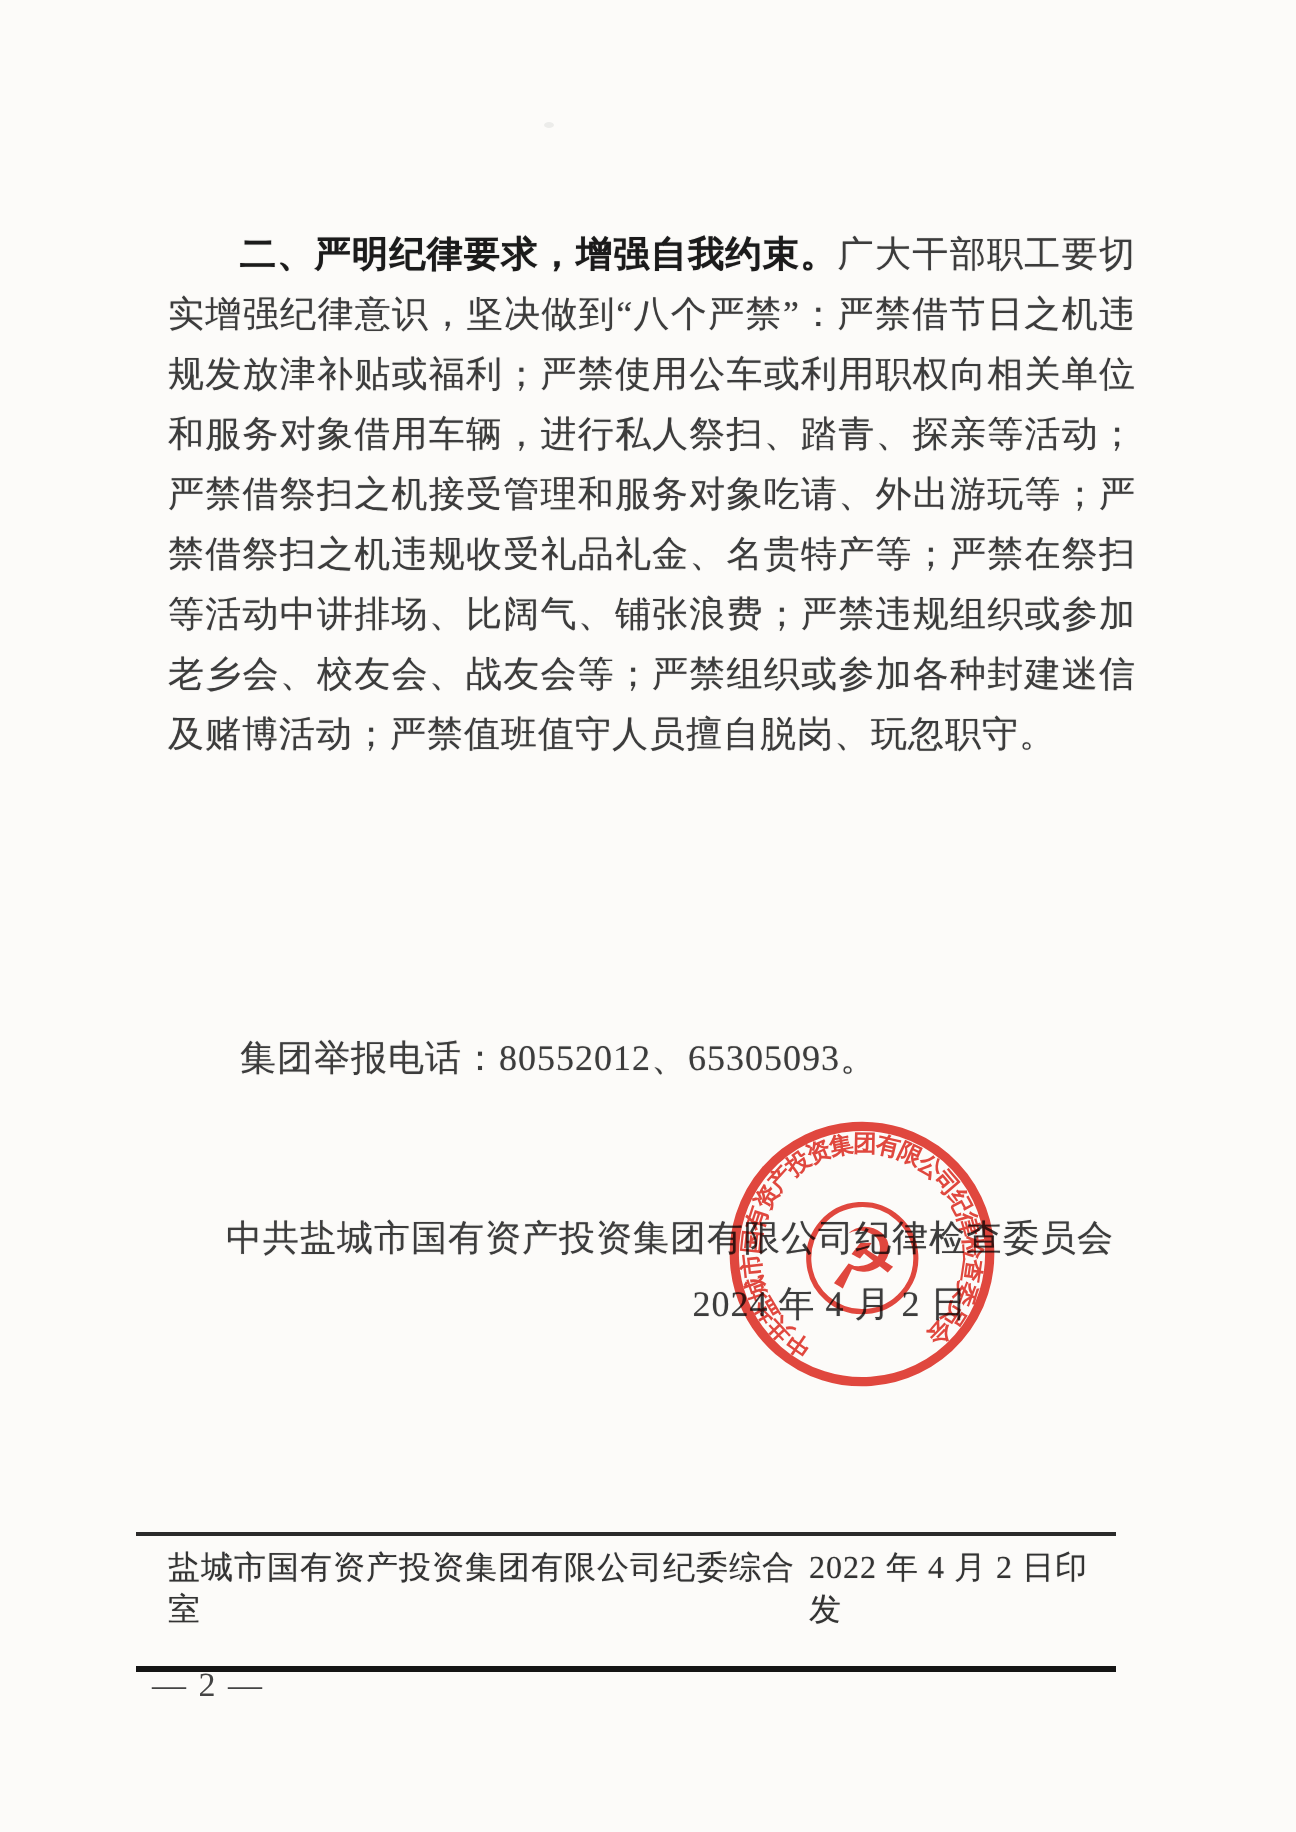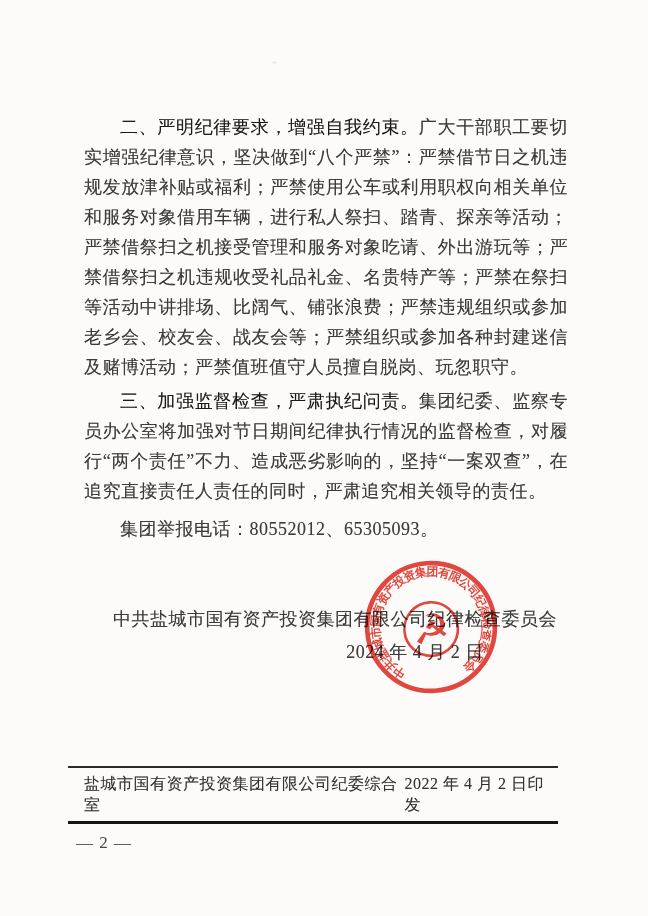--- a/index.html
+++ b/index.html
@@ -35,21 +35,21 @@
   .para {
     margin: 0 0 4px 0;
     font-size: 18px;
     line-height: 30px;
     text-align: justify;
     text-indent: 2em;
     letter-spacing: 0.5px;
     text-shadow: 0 0 0.5px rgba(60,60,60,0.45);
   }
   .para .hd {
-    font-weight: normal;
+    font-weight: bold;
     color: #1b1b1b;
   }
   .hotline {
     position: absolute;
     left: 84px;
     top: 514px;
     width: 484px;
     font-size: 18px;
     line-height: 30px;
     text-indent: 2em;
@@ -87,21 +87,21 @@
     opacity: 0.9;
     transform: rotate(-4deg);
   }
   .footer {
     position: absolute;
     left: 68px;
     top: 766px;
     width: 490px;
     border-top: 2px solid #2b2b2b;
     border-bottom: 3px solid #151515;
-    padding: 6px 2px 5px 16px;
+    padding: 6px 2px 17px 16px;
     box-sizing: border-box;
     display: flex;
     justify-content: space-between;
     align-items: flex-end;
     font-size: 16px;
     color: #333333;
     letter-spacing: 0.5px;
     text-shadow: 0 0 0.5px rgba(60,60,60,0.4);
   }
   .page-number {
@@ -115,21 +115,20 @@
 </style>
 </head>
 <body>
 
 <div class="page">
 
   <div class="scan-speck"></div>
 
   <div class="body-text">
     <p class="para"><span class="hd">二、严明纪律要求，增强自我约束。</span><span>广大干部职工要切实增强纪律意识，坚决做到“八个严禁”：严禁借节日之机违规发放津补贴或福利；严禁使用公车或利用职权向相关单位和服务对象借用车辆，进行私人祭扫、踏青、探亲等活动；严禁借祭扫之机接受管理和服务对象吃请、外出游玩等；严禁借祭扫之机违规收受礼品礼金、名贵特产等；严禁在祭扫等活动中讲排场、比阔气、铺张浪费；严禁违规组织或参加老乡会、校友会、战友会等；严禁组织或参加各种封建迷信及赌博活动；严禁值班值守人员擅自脱岗、玩忽职守。</span></p>
-    <p class="para"><span class="hd">三、加强监督检查，严肃执纪问责。</span><span>集团纪委、监察专员办公室将加强对节日期间纪律执行情况的监督检查，对履行“两个责任”不力、造成恶劣影响的，坚持“一案双查”，在追究直接责任人责任的同时，严肃追究相关领导的责任。</span></p>
   </div>
 
   <div class="hotline">集团举报电话：80552012、65305093。</div>
 
   <div class="signature">
     <div class="sig-org">中共盐城市国有资产投资集团有限公司纪律检查委员会</div>
     <div class="sig-date">2024 年 4 月 2 日</div>
   </div>
 
   <svg class="seal" viewBox="0 0 134 134" xmlns="http://www.w3.org/2000/svg">

